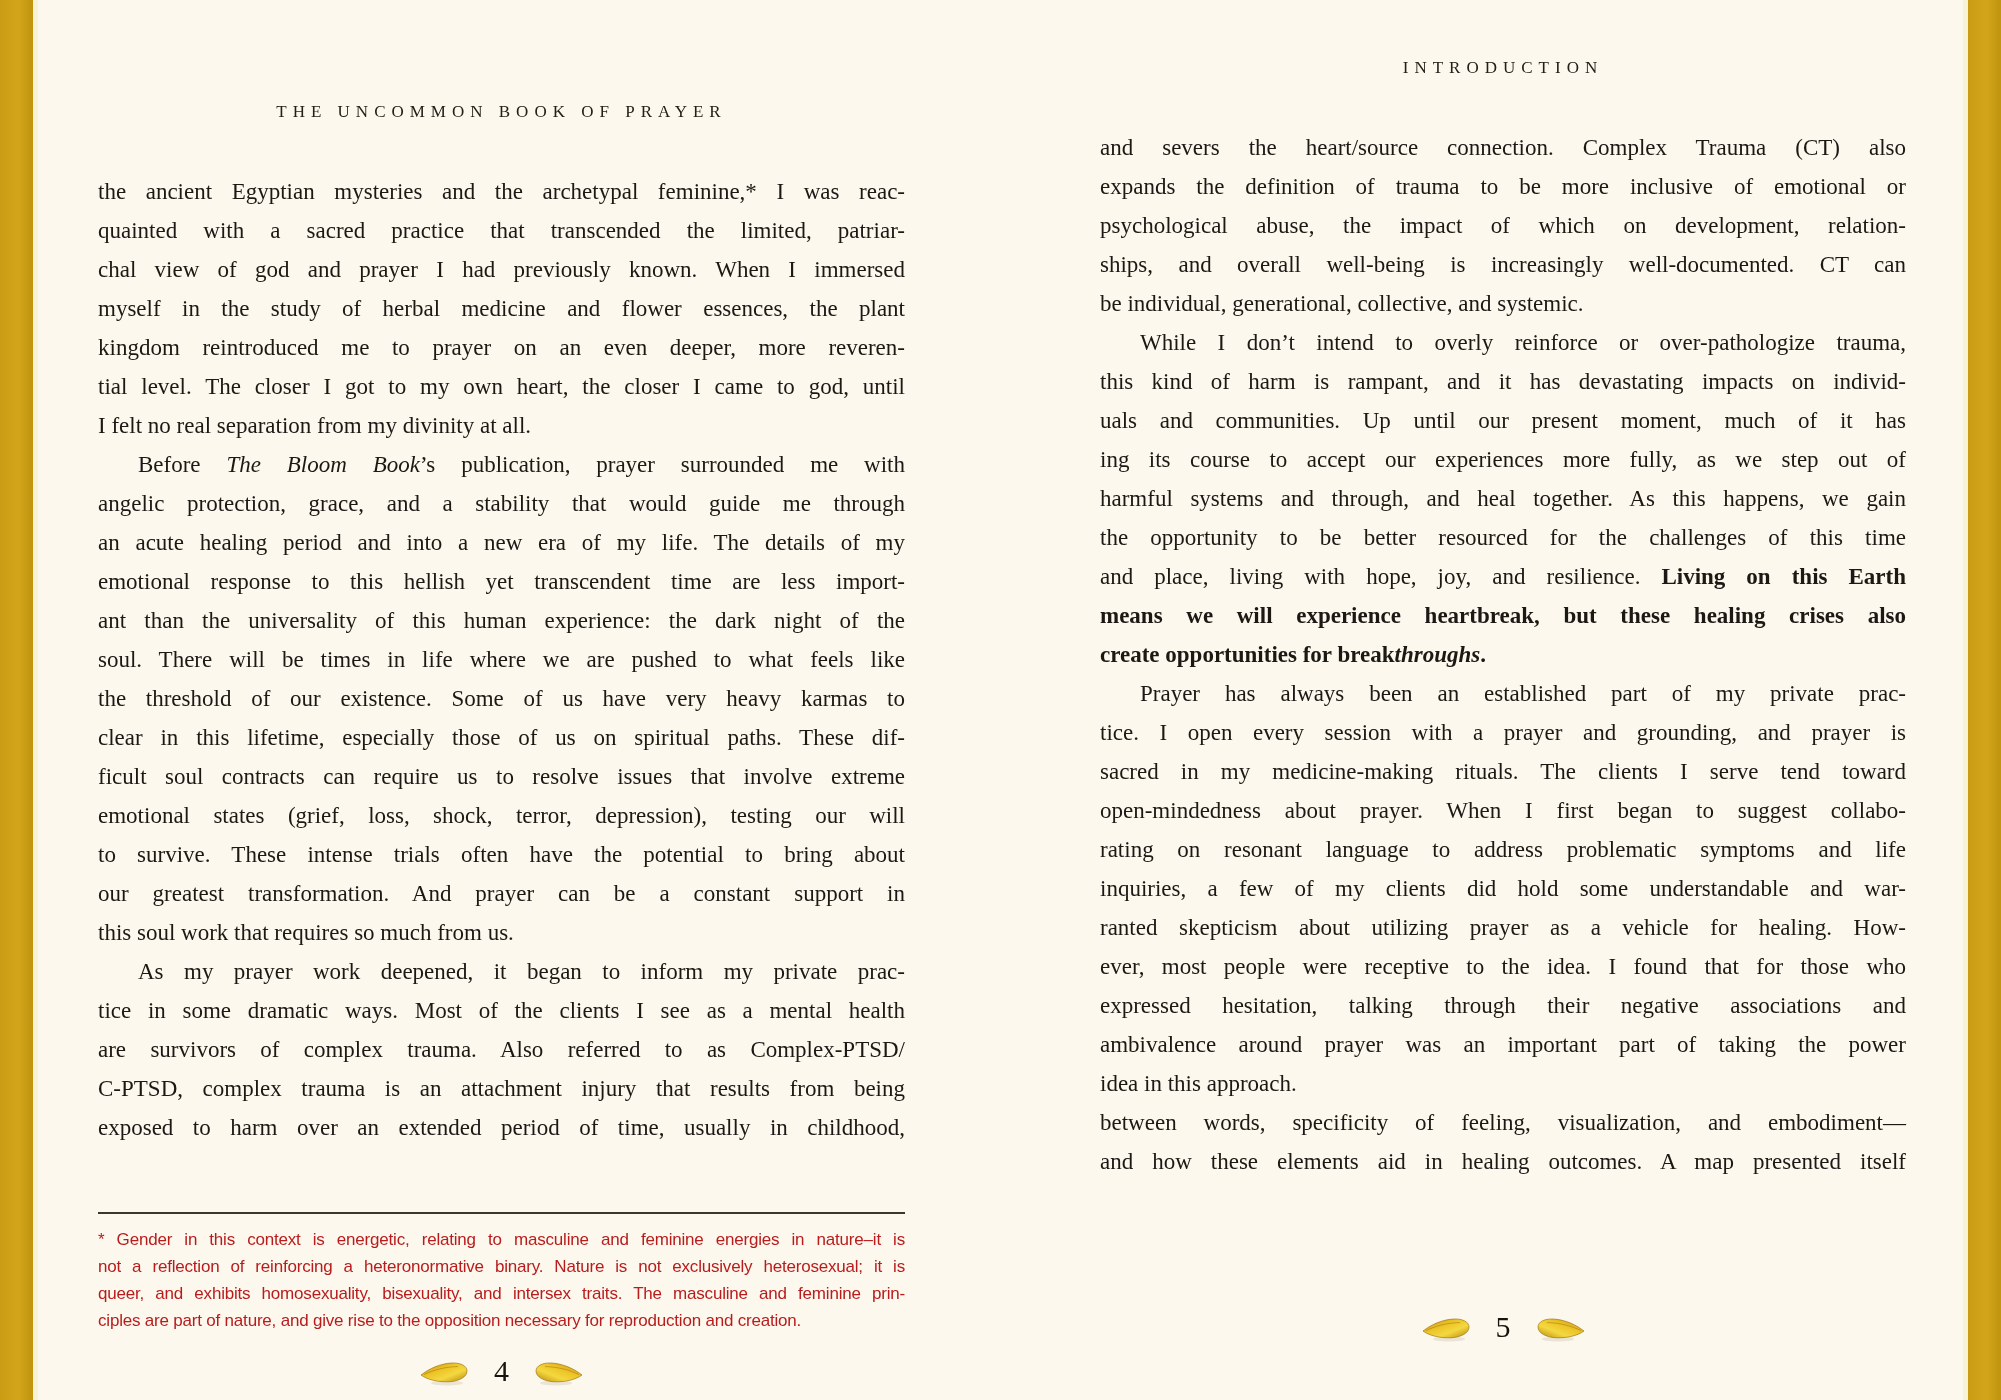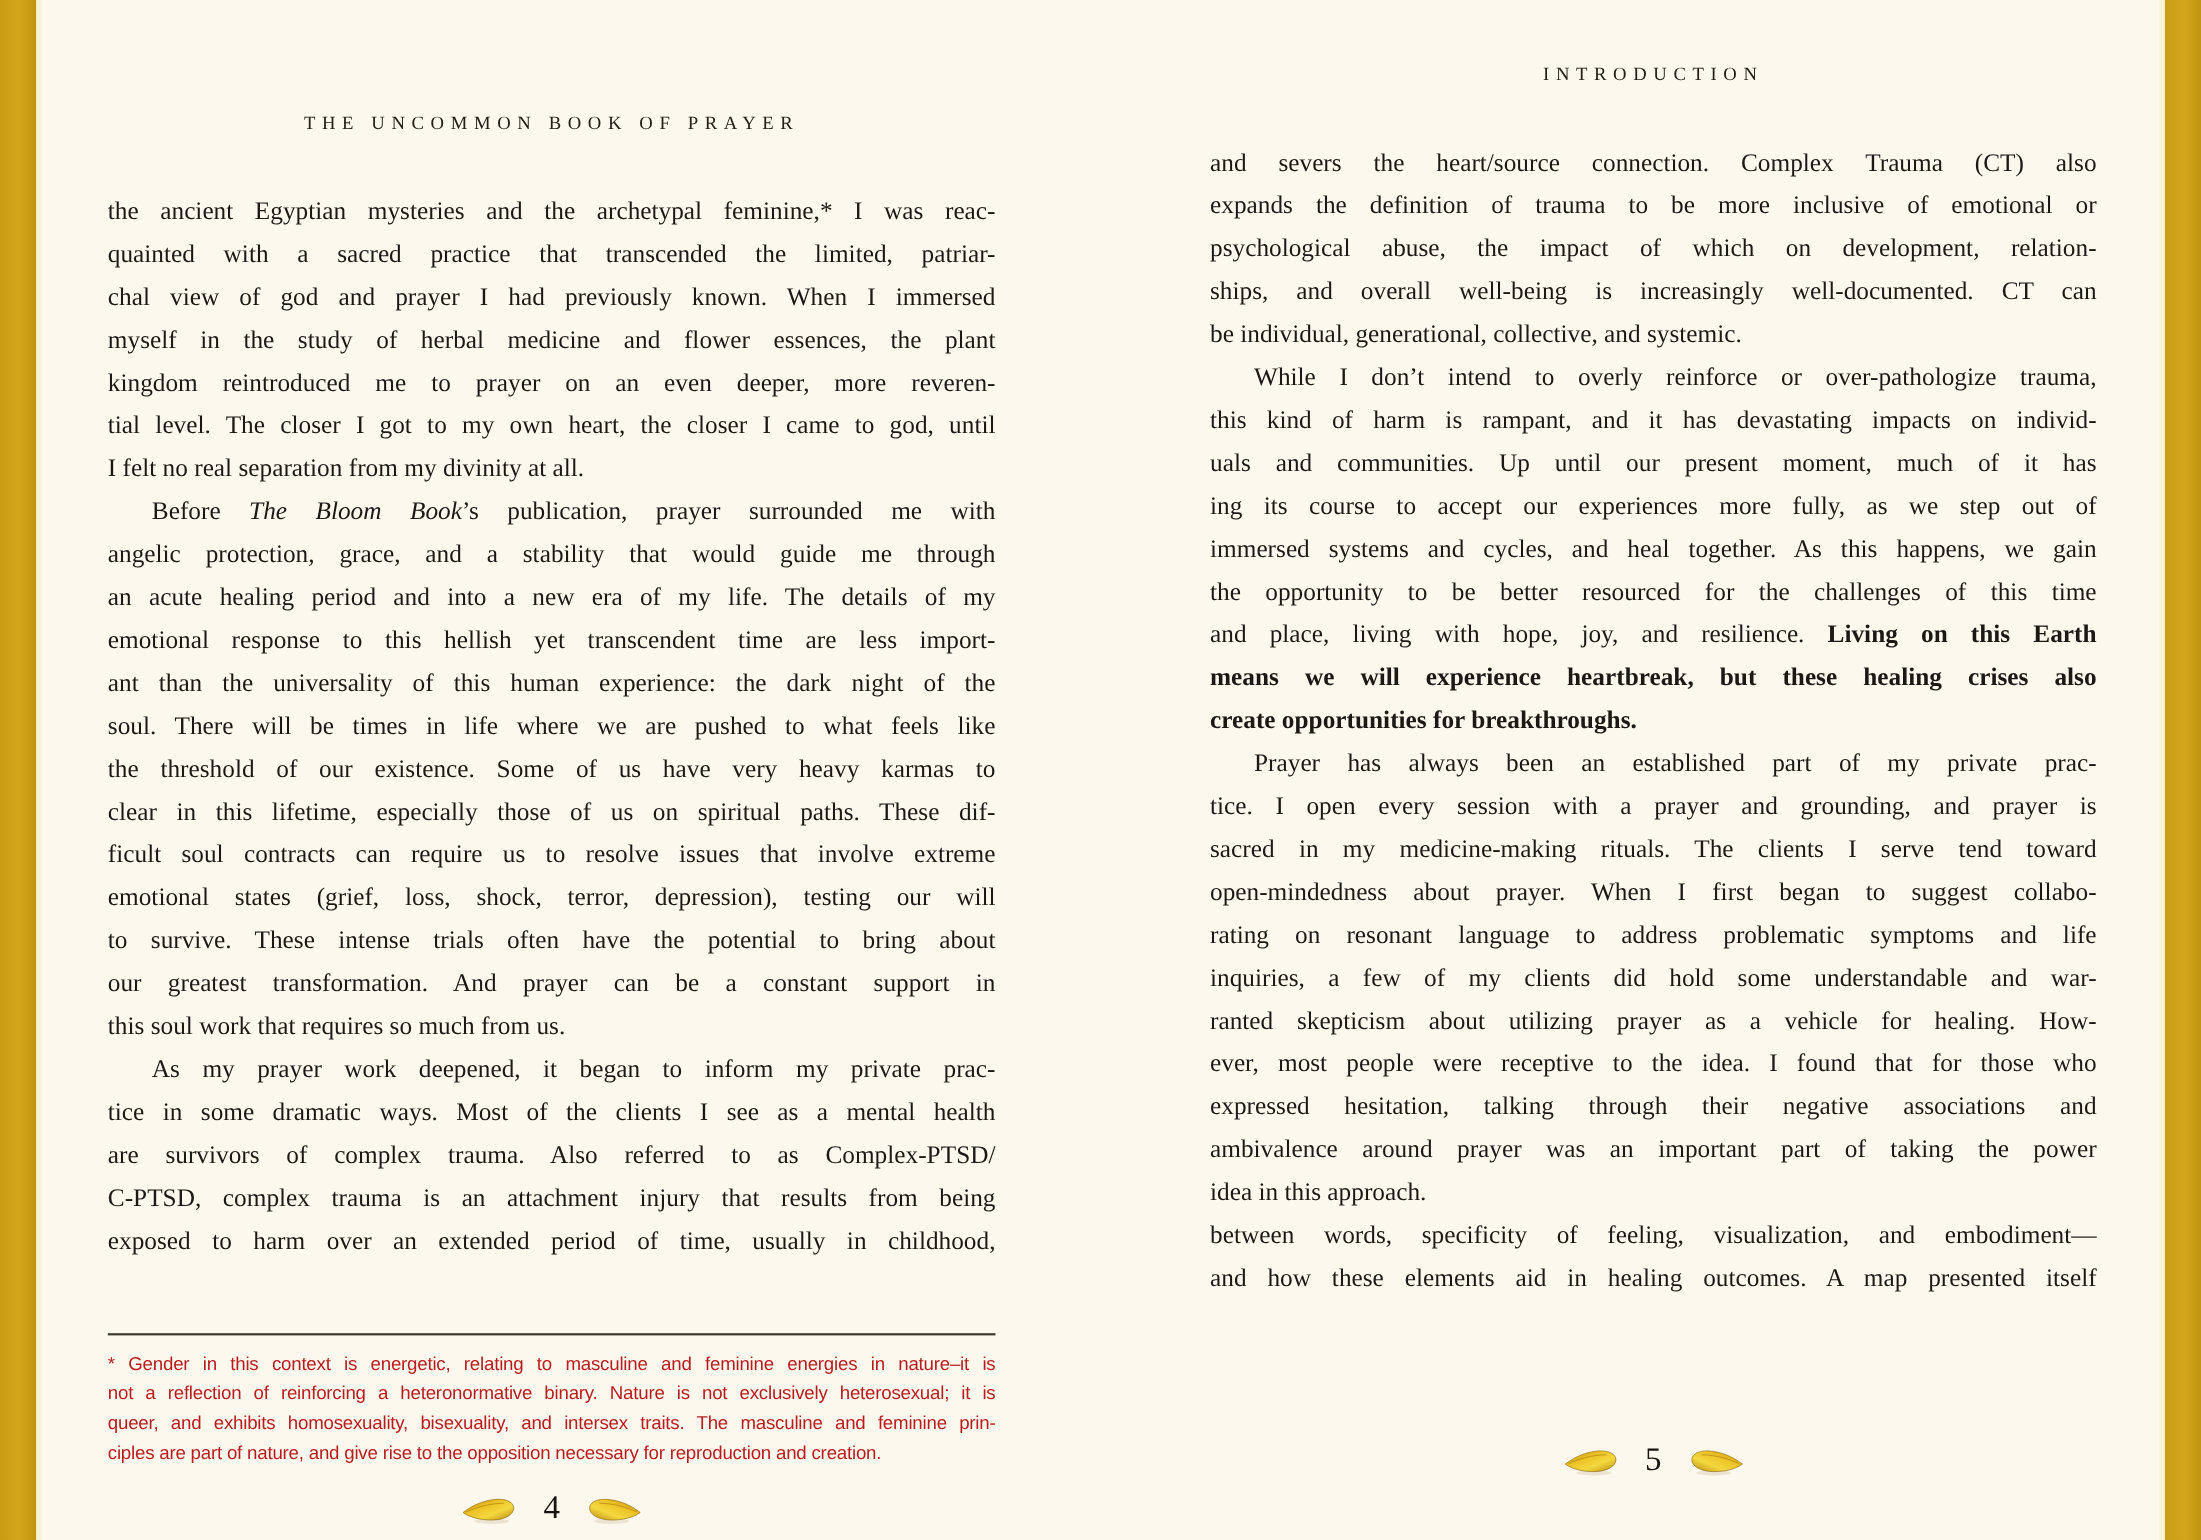--- a/index.html
+++ b/index.html
@@ -46,21 +46,21 @@
     text-align-last:justify;
     height:39px;
     overflow:visible;
     white-space:normal;
   }
   .line.noJust{text-align-last:left;}
   .line.indent{text-indent:40px;}
   .sg-r{}
   .sg-i{font-style:italic;}
   .sg-b{font-weight:700;}
-  .sg-bi{font-weight:700;}
+  .sg-bi{font-weight:700;font-style:italic;}
 
   .footnote-block{
     position:absolute;left:0;right:0;top:1168px;
   }
   .footnote-rule{
     border:none;border-top:2px solid #3B372F;
     margin:0 0 12px 0;width:100%;
   }
   .footnote-text{
     font-family:"Liberation Sans","DejaVu Sans",sans-serif;
@@ -176,21 +176,21 @@
           <div class="line"><span class="sg-r">expands the definition of trauma to be more inclusive of emotional or</span></div>
           <div class="line"><span class="sg-r">psychological abuse, the impact of which on development, relation-</span></div>
           <div class="line"><span class="sg-r">ships, and overall well-being is increasingly well-documented. CT can</span></div>
           <div class="line noJust"><span class="sg-r">be individual, generational, collective, and systemic.</span></div>
         </div>
         <div class="para">
           <div class="line indent"><span class="sg-r">While I don’t intend to overly reinforce or over-pathologize trauma,</span></div>
           <div class="line"><span class="sg-r">this kind of harm is rampant, and it has devastating impacts on individ-</span></div>
           <div class="line"><span class="sg-r">uals and communities. Up until our present moment, much of it has</span></div>
           <div class="line"><span class="sg-r">ing its course to accept our experiences more fully, as we step out of</span></div>
-          <div class="line"><span class="sg-r">immersed systems and cycles, and heal together. As this happens, we gain</span></div>
+          <div class="line"><span class="sg-r">harmful systems and through, and heal together. As this happens, we gain</span></div>
           <div class="line"><span class="sg-r">the opportunity to be better resourced for the challenges of this time</span></div>
           <div class="line"><span class="sg-r">and place, living with hope, joy, and resilience. </span><span class="sg-b">Living on this Earth</span></div>
           <div class="line"><span class="sg-b">means we will experience heartbreak, but these healing crises also</span></div>
           <div class="line noJust"><span class="sg-b">create opportunities for break</span><span class="sg-bi">throughs</span><span class="sg-b">.</span></div>
         </div>
         <div class="para">
           <div class="line indent"><span class="sg-r">Prayer has always been an established part of my private prac-</span></div>
           <div class="line"><span class="sg-r">tice. I open every session with a prayer and grounding, and prayer is</span></div>
           <div class="line"><span class="sg-r">sacred in my medicine-making rituals. The clients I serve tend toward</span></div>
           <div class="line"><span class="sg-r">open-mindedness about prayer. When I first began to suggest collabo-</span></div>

